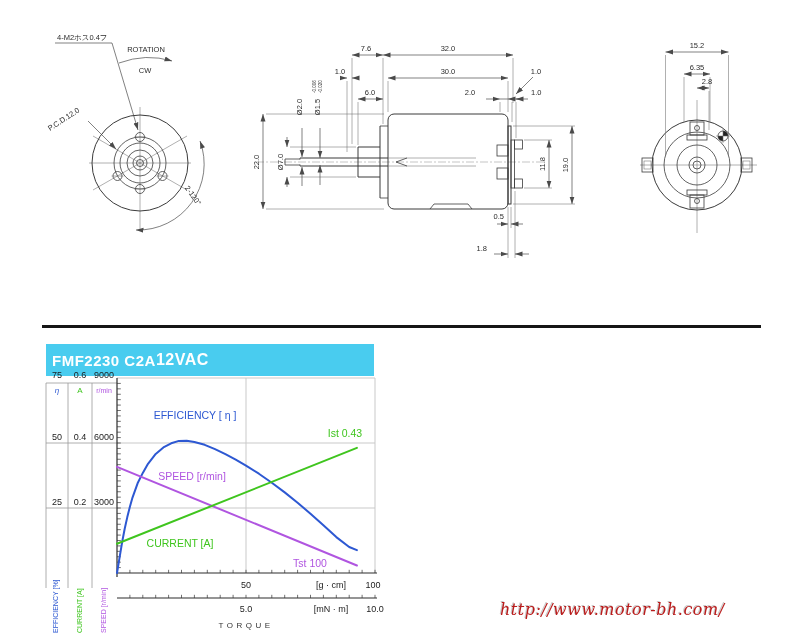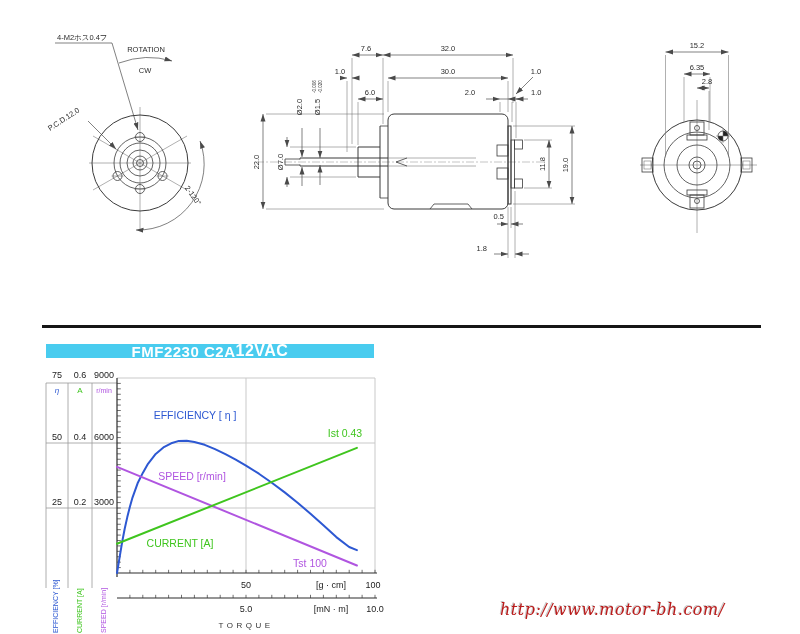--- a/index.html
+++ b/index.html
@@ -1,19 +1,19 @@
 <!DOCTYPE html>
 <html><head>
 <meta charset="utf-8">
 <style>
   html,body{margin:0;padding:0;background:#fff}
   .page{position:relative;width:800px;height:634px;background:#fff;font-family:"Liberation Sans",sans-serif;overflow:hidden}
   .divider{position:absolute;left:42px;top:325px;width:719px;height:3px;background:#161616}
-  .hdr{position:absolute;left:46px;top:344px;width:328px;height:14px;background:#49ccef;color:#fff;
-       display:flex;align-items:center;justify-content:center;padding:0 18px;box-sizing:border-box}
+  .hdr{position:absolute;left:46px;top:344px;width:328px;height:32px;background:#49ccef;color:#fff;
+       display:flex;align-items:center;justify-content:flex-start;padding:0 6px;box-sizing:border-box}
   .hdr .model{font-size:15px;font-weight:bold;letter-spacing:.5px}
   .hdr .volt{font-size:16px;font-weight:bold;letter-spacing:.5px}
   svg text{font-family:"Liberation Sans",sans-serif}
   .dtx{font-size:7.5px;fill:#2b2b2b}
   .tol{font-size:4.5px;fill:#2b2b2b}
   .geo{stroke:#3b3b3b;fill:none;stroke-width:1}
   .geo2{stroke:#3b3b3b;fill:none;stroke-width:.8}
   .thin{stroke:#6e6e6e;fill:none;stroke-width:.55}
   .cl{stroke:#8a8a8a;fill:none;stroke-width:.5;stroke-dasharray:8 2 2 2}
   .dim{stroke:#4a4a4a;fill:none;stroke-width:.7}

